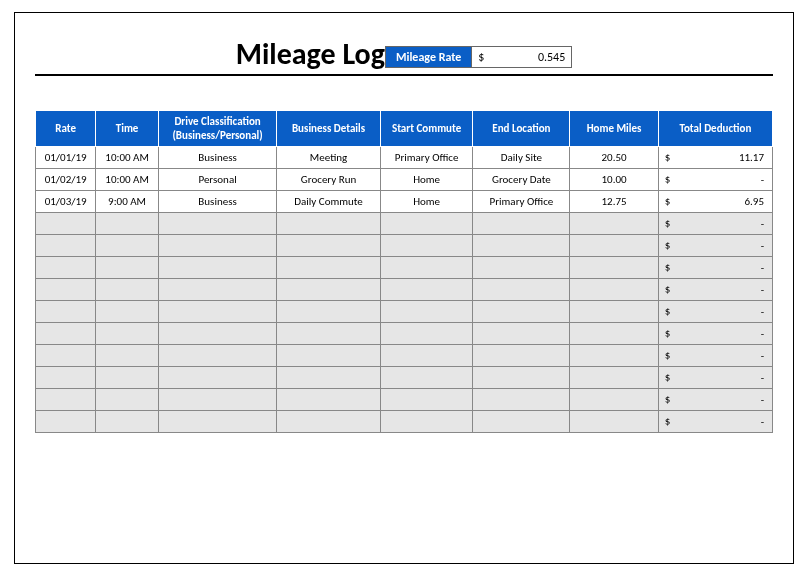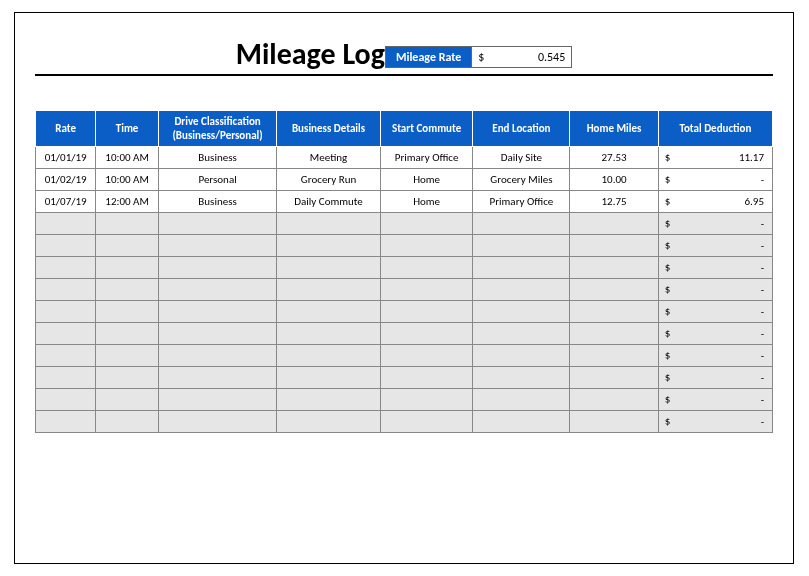--- a/index.html
+++ b/index.html
@@ -154,36 +154,36 @@
       </tr>
     </thead>
     <tbody id="tbody">
         <tr>
           <td class="date-cell">01/01/19</td>
           <td class="time-cell">10:00 AM</td>
           <td>Business</td>
           <td>Meeting</td>
           <td>Primary Office</td>
           <td>Daily Site</td>
-          <td>27.53</td>
+          <td>20.50</td>
           <td class="deduct-cell"><span class="currency">$</span><span>11.17</span></td>
         </tr>
         <tr>
           <td class="date-cell">01/02/19</td>
           <td class="time-cell">10:00 AM</td>
           <td>Personal</td>
           <td>Grocery Run</td>
           <td>Home</td>
-          <td>Grocery Miles</td>
+          <td>Grocery Date</td>
           <td>10.00</td>
           <td class="deduct-cell"><span class="currency">$</span><span>-</span></td>
         </tr>
         <tr>
-          <td class="date-cell">01/07/19</td>
-          <td class="time-cell">12:00 AM</td>
+          <td class="date-cell">01/03/19</td>
+          <td class="time-cell">9:00 AM</td>
           <td>Business</td>
           <td>Daily Commute</td>
           <td>Home</td>
           <td>Primary Office</td>
           <td>12.75</td>
           <td class="deduct-cell"><span class="currency">$</span><span>6.95</span></td>
         </tr>
         <tr class="empty">
           <td class="date-cell"></td>
           <td class="time-cell"></td>

